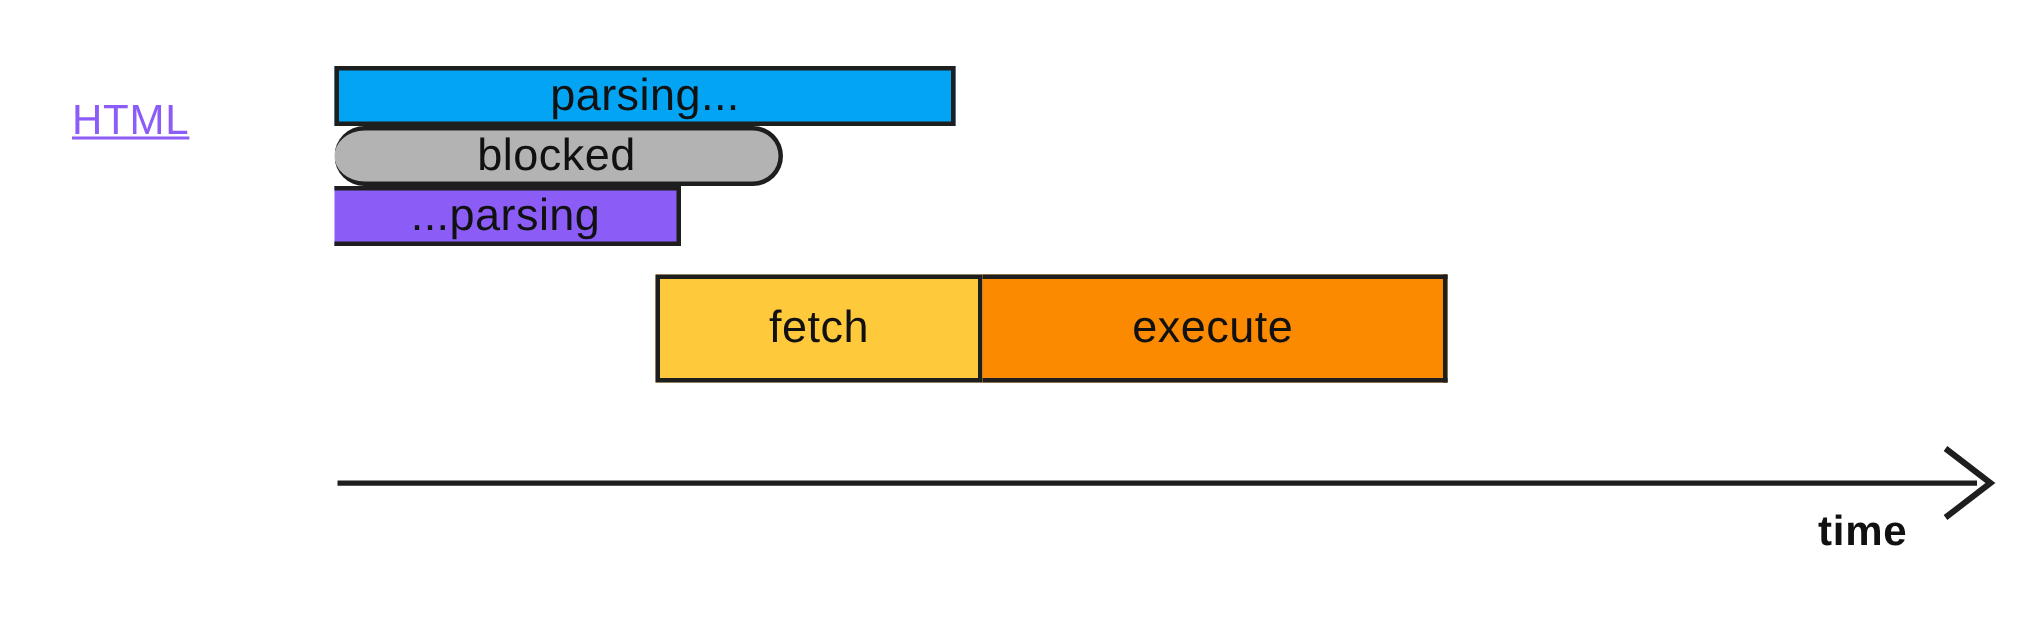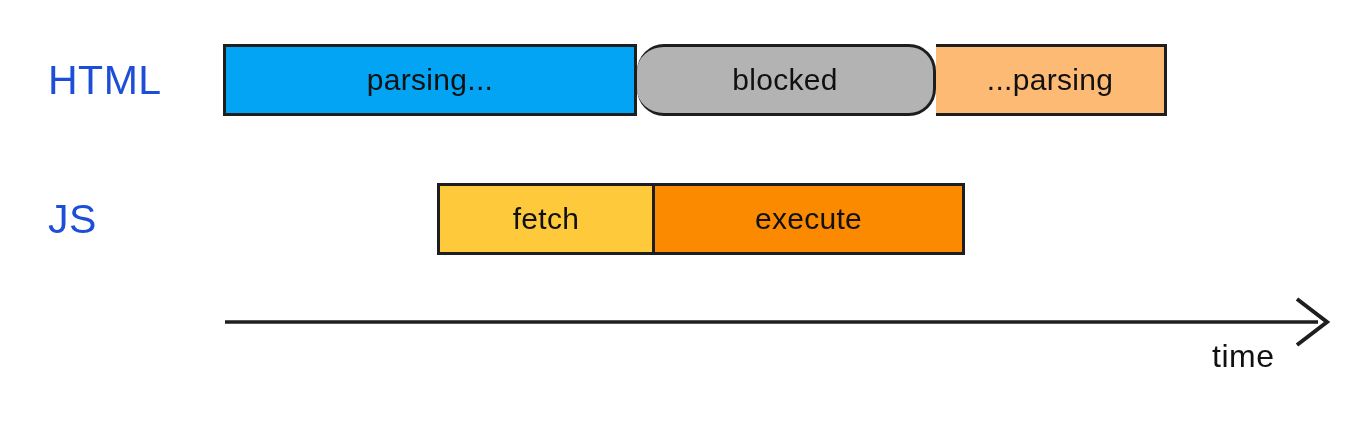--- a/index.html
+++ b/index.html
@@ -12,34 +12,35 @@
     width: 1360px;
     height: 428px;
     background: #ffffff;
     font-family: "Liberation Sans", sans-serif;
     color: #111111;
     overflow: hidden;
   }
   .row-label {
     position: absolute;
     left: 48px;
-    font-size: 41px;
+    font-size: 28px;
     line-height: 72px;
     height: 72px;
-    color: #1d4ed8;
+    color: #8b5cf6;
     letter-spacing: 0.5px;
+    text-decoration: underline;
   }
   .row-label.html { top: 44px; }
   .row-label.js   { top: 183px; }
   .bars {
     position: absolute;
     display: flex;
     height: 72px;
   }
-  .bars.html-bars { left: 223px; top: 44px; }
+  .bars.html-bars { left: 223px; top: 44px; flex-direction: column; }
   .bars.js-bars   { left: 437px; top: 183px; }
   .seg {
     box-sizing: border-box;
     border: 3px solid #1e1e1e;
     display: flex;
     align-items: center;
     justify-content: center;
     height: 100%;
   }
   .seg + .seg { border-left: none; }
@@ -54,42 +55,42 @@
     left: 0;
     top: 0;
     width: 1360px;
     height: 428px;
     pointer-events: none;
   }
   .time-label {
     position: absolute;
     left: 1212px;
     top: 338px;
-    font-size: 32px;
+    font-size: 28px;
     color: #111111;
     letter-spacing: 0.5px;
+    font-weight: bold;
   }
 </style>
 </head>
 <body>
 
 <div class="canvas">
 
   <div class="row-label html">HTML</div>
 
-  <div class="row-label js">JS</div>
 
   <div class="bars html-bars">
     <div class="seg" style="width: 414px; background: rgb(3, 164, 244);">
       <span class="seg-label">parsing...</span>
     </div>
     <div class="seg" style="width: 299px; background: rgb(179, 179, 179); border-radius: 27px;">
       <span class="seg-label">blocked</span>
     </div>
-    <div class="seg" style="width: 231px; background: #fdba74;">
+    <div class="seg" style="width: 231px; background: #8b5cf6;">
       <span class="seg-label">...parsing</span>
     </div>
   </div>
 
   <div class="bars js-bars">
     <div class="seg" style="width: 218px; background: rgb(255, 201, 60);">
       <span class="seg-label">fetch</span>
     </div>
     <div class="seg" style="width: 310px; background: rgb(251, 138, 0);">
       <span class="seg-label">execute</span>

